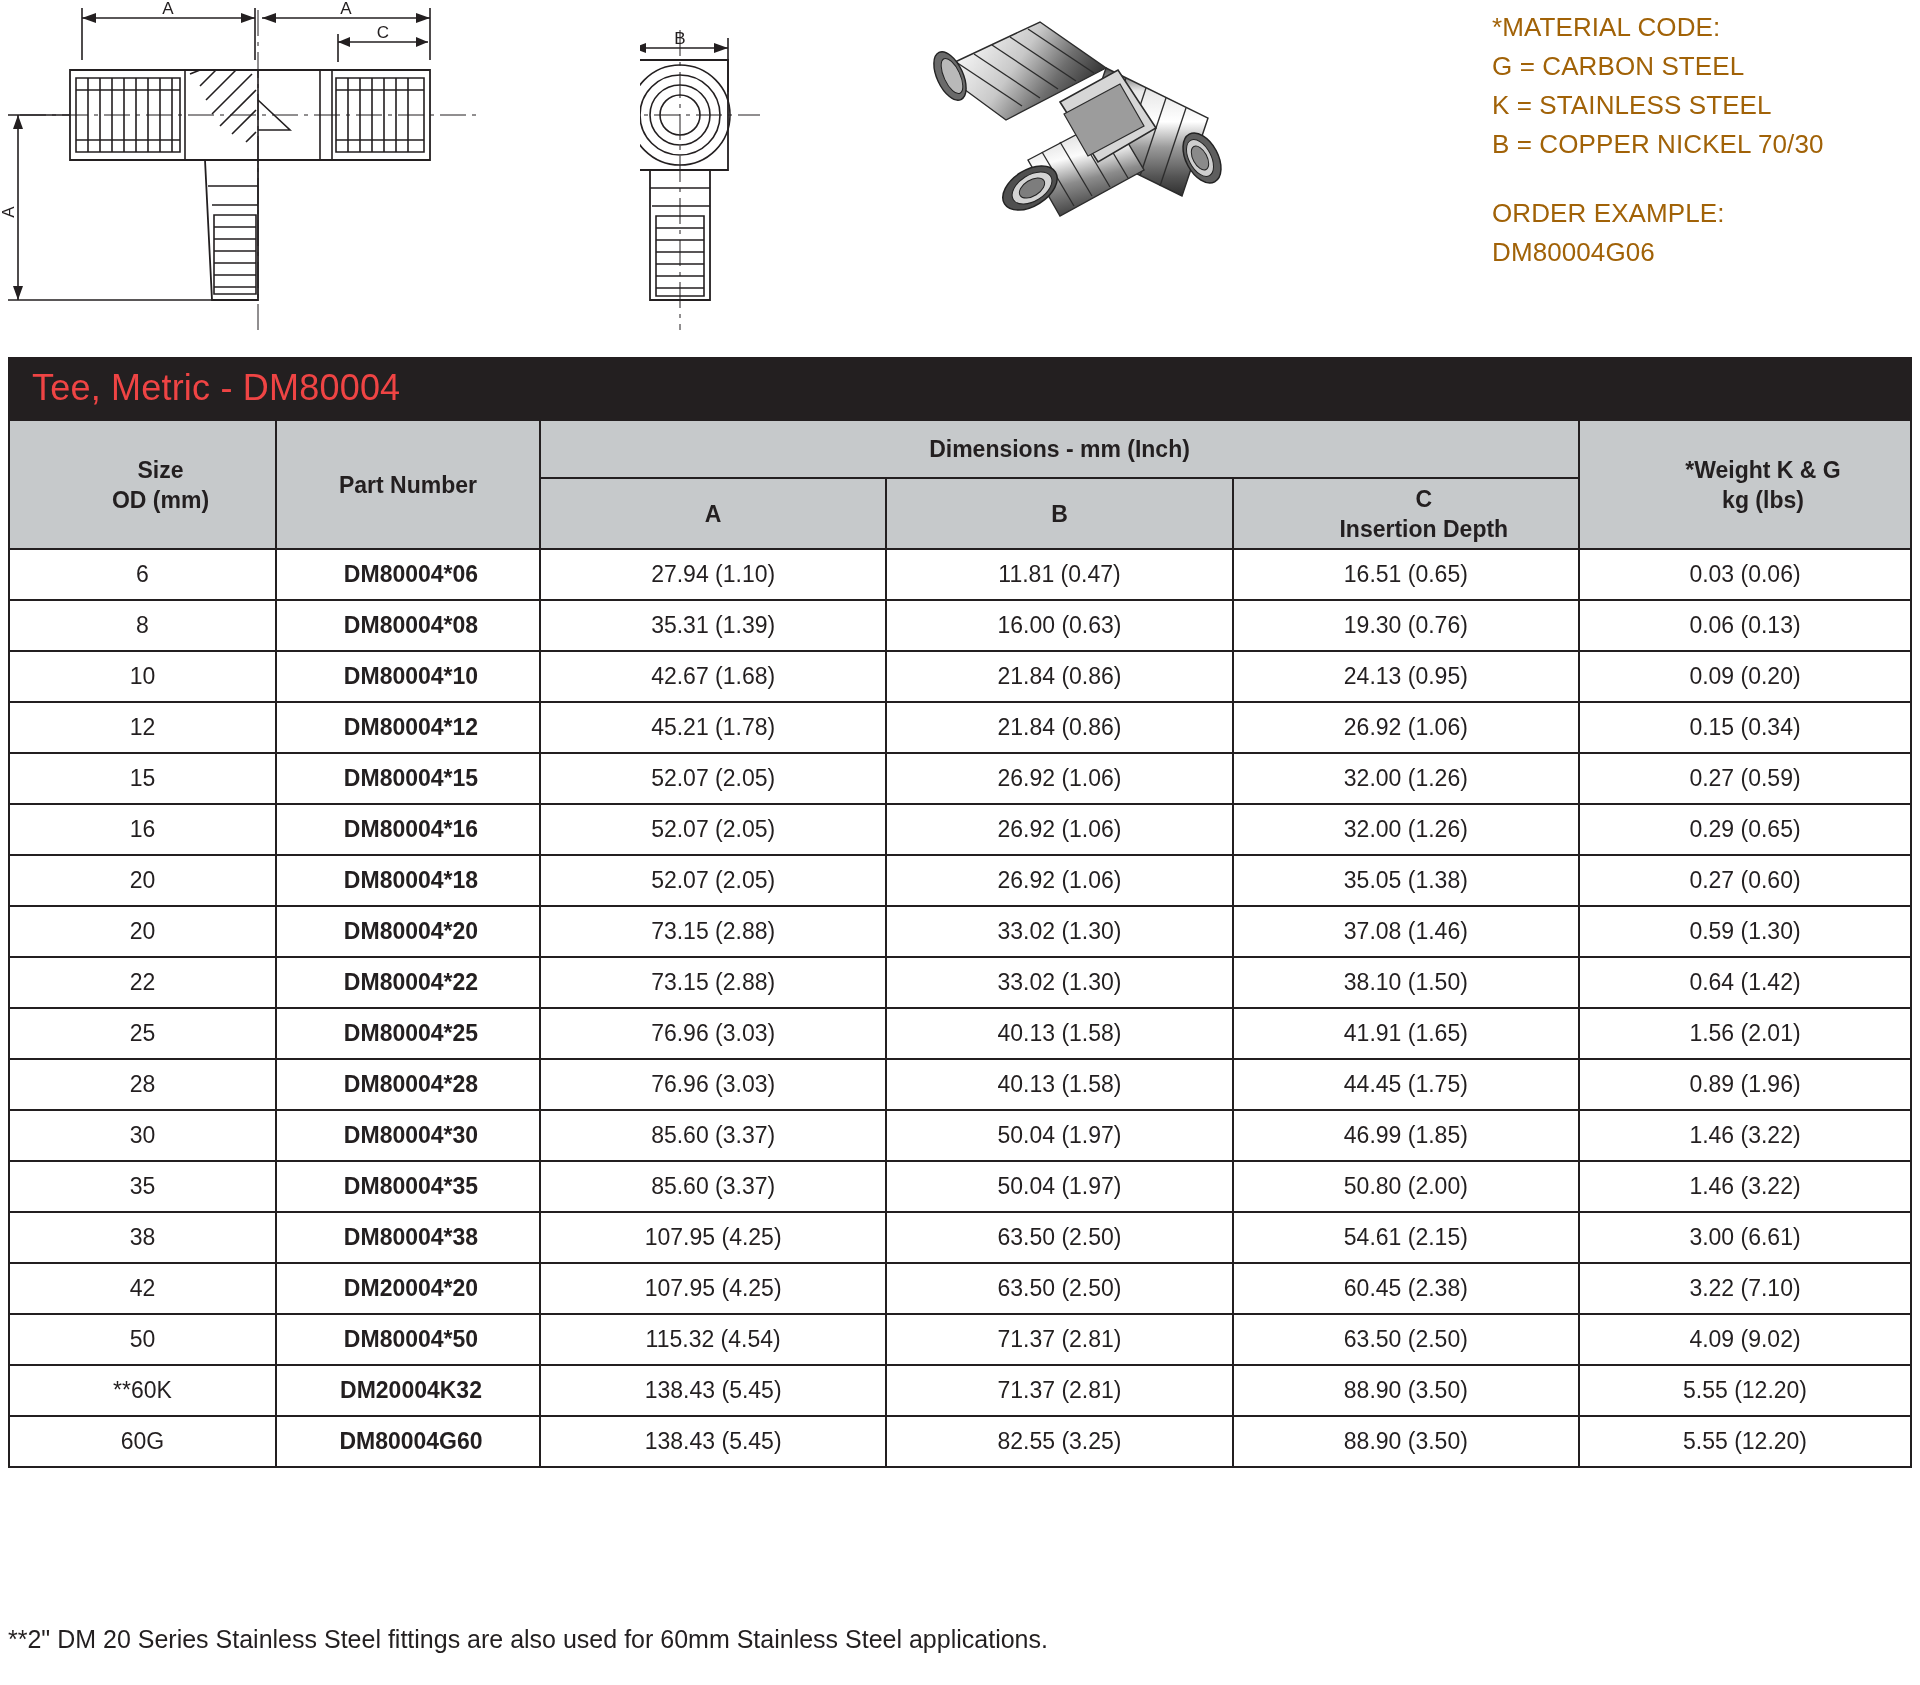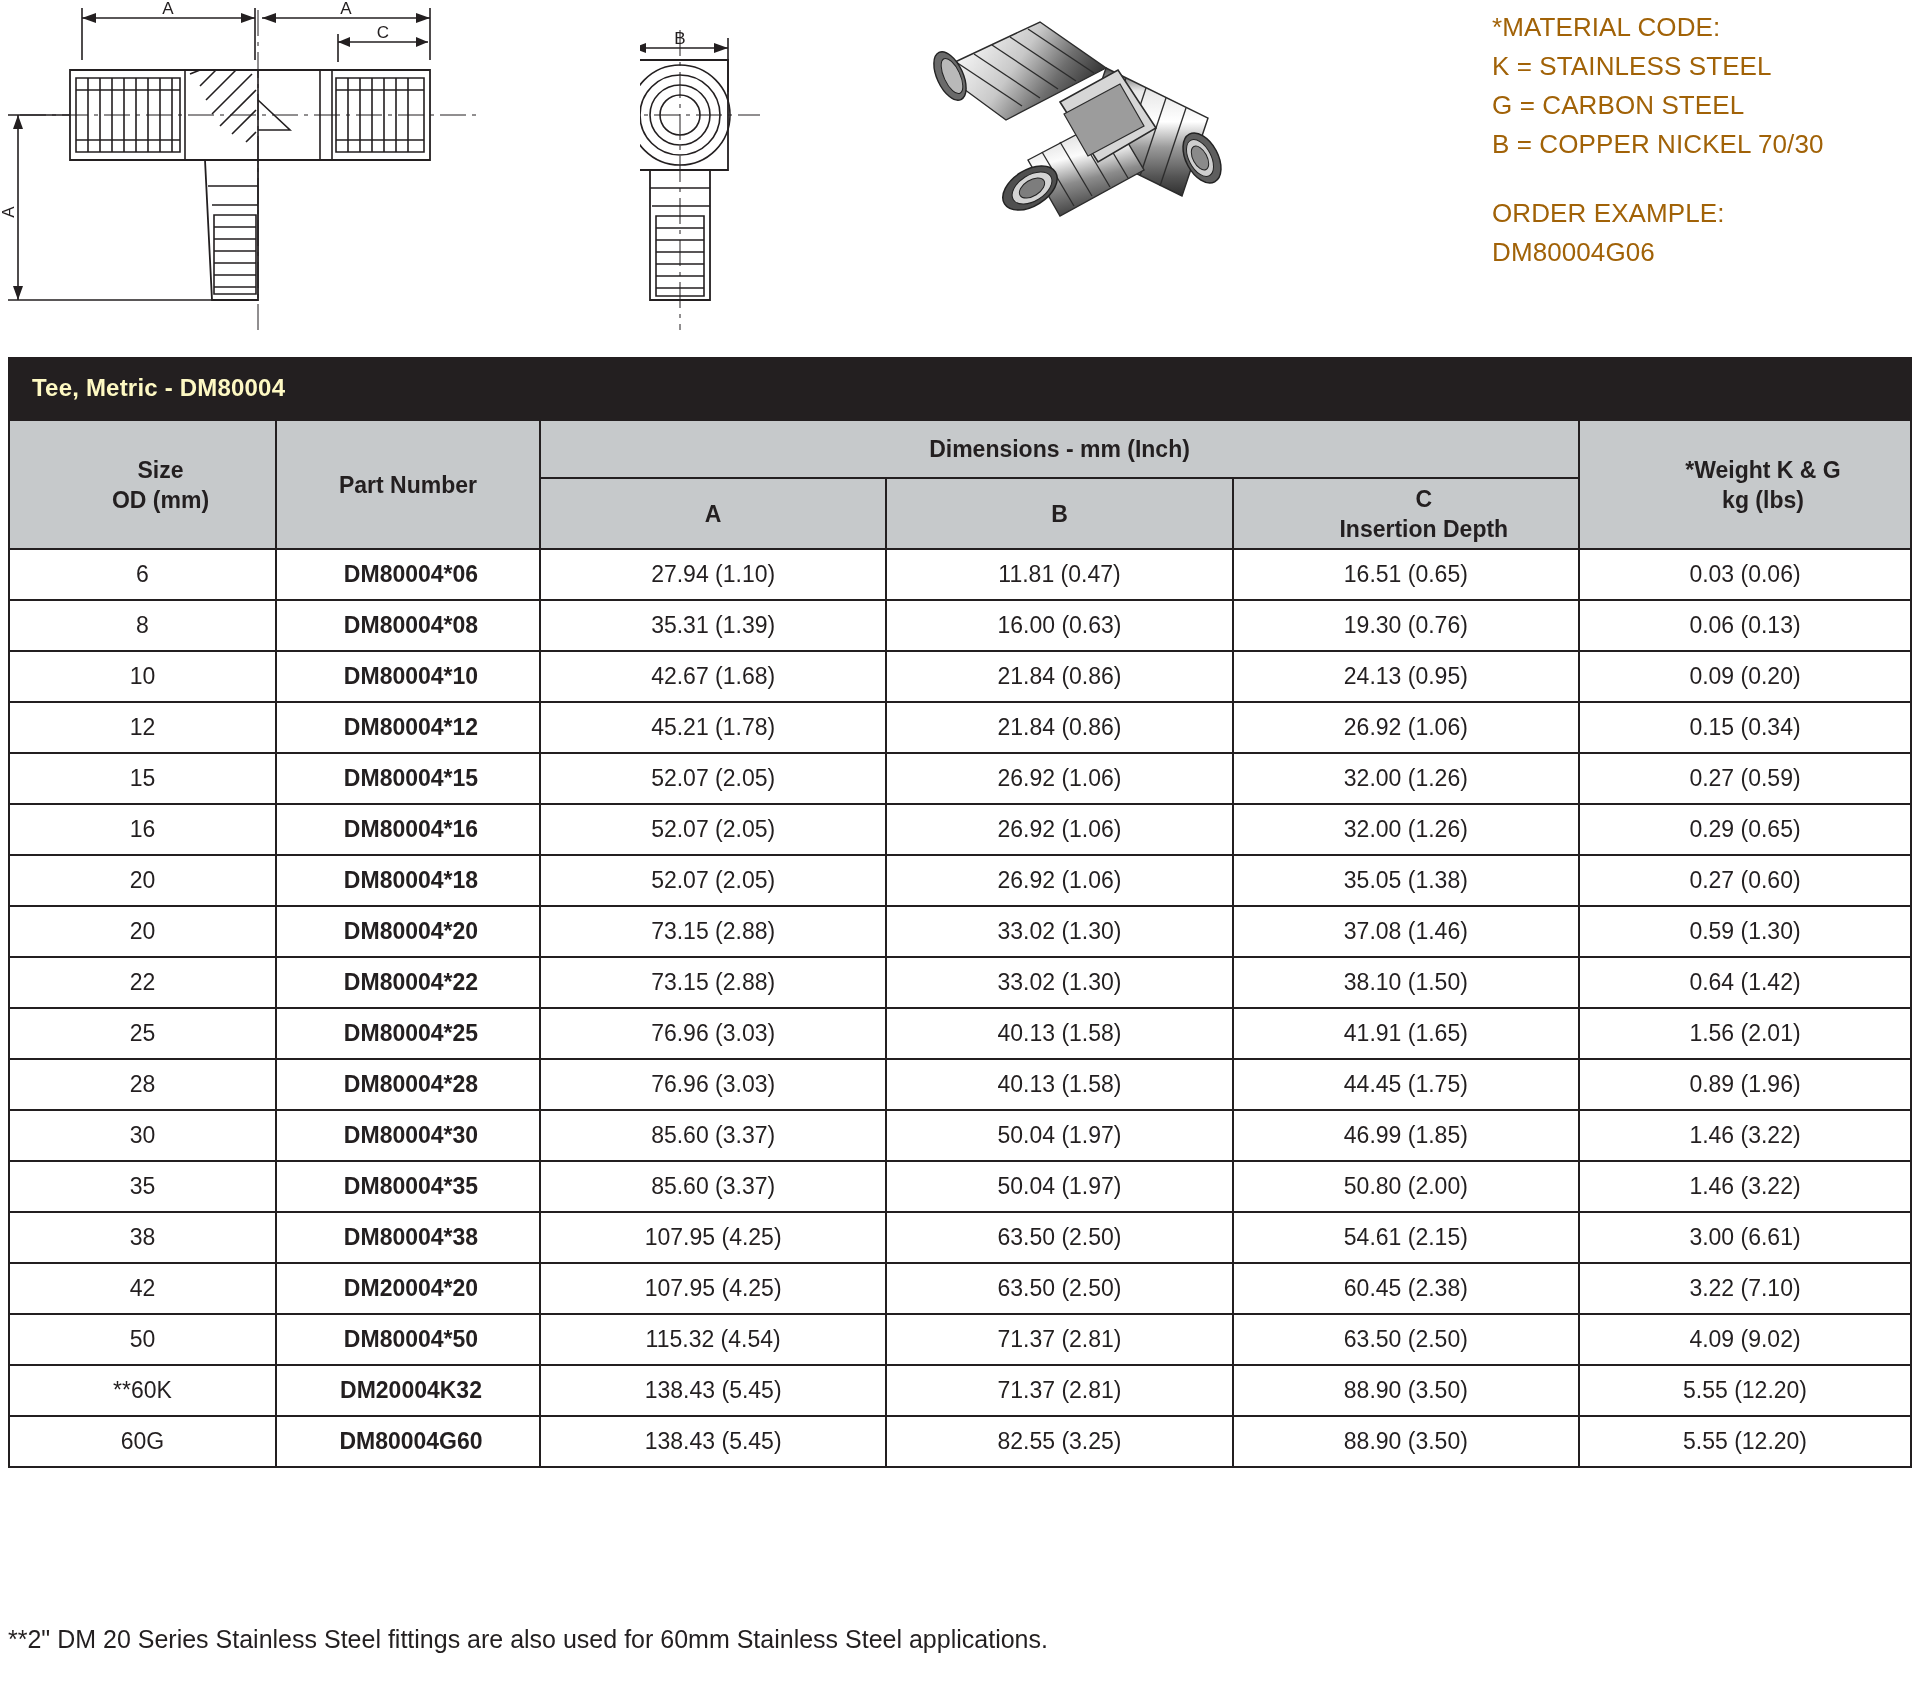--- a/index.html
+++ b/index.html
@@ -56,23 +56,23 @@
 
   .title-bar {
     background: #231f20;
     height: 62px;
     display: flex;
     align-items: center;
     padding-left: 24px;
     box-sizing: border-box;
   }
   .title-bar .title-text {
-    color: #fef9c3;
-    font-size: 24px;
-    font-weight: bold;
+    color: #ef4444;
+    font-size: 36px;
+    font-weight: normal;
     letter-spacing: 0.2px;
   }
 
   table.spec {
     border-collapse: collapse;
     width: 1904px;
     table-layout: fixed;
   }
   table.spec td, table.spec th {
     border: 2px solid #231f20;
@@ -280,22 +280,22 @@
         <ellipse cx="102" cy="178" rx="14" ry="8" transform="rotate(-32 102 178)" fill="#7d7d7d" stroke="#222" stroke-width="1"></ellipse>
       </g>
 
       <polygon points="130,92 188,60 226,118 168,152" fill="#d6d6d6" stroke="#2b2b2b" stroke-width="1.6"></polygon>
       <polygon points="134,104 190,74 214,116 158,146" fill="#9c9c9c" stroke="#2b2b2b" stroke-width="1.2"></polygon>
     </svg>
   </div>
 
   <div id="material-block">
     <div class="mline">*MATERIAL CODE:</div>
+    <div class="mline">G = CARBON STEEL</div>
     <div class="mline">K = STAINLESS STEEL</div>
-    <div class="mline">G = CARBON STEEL</div>
     <div class="mline">B = COPPER NICKEL 70/30</div>
     <div class="spacer"></div>
     <div class="mline">ORDER EXAMPLE:</div>
     <div class="mline">DM80004G06</div>
   </div>
 
 </div>
 
 <div id="table-wrap">
 

